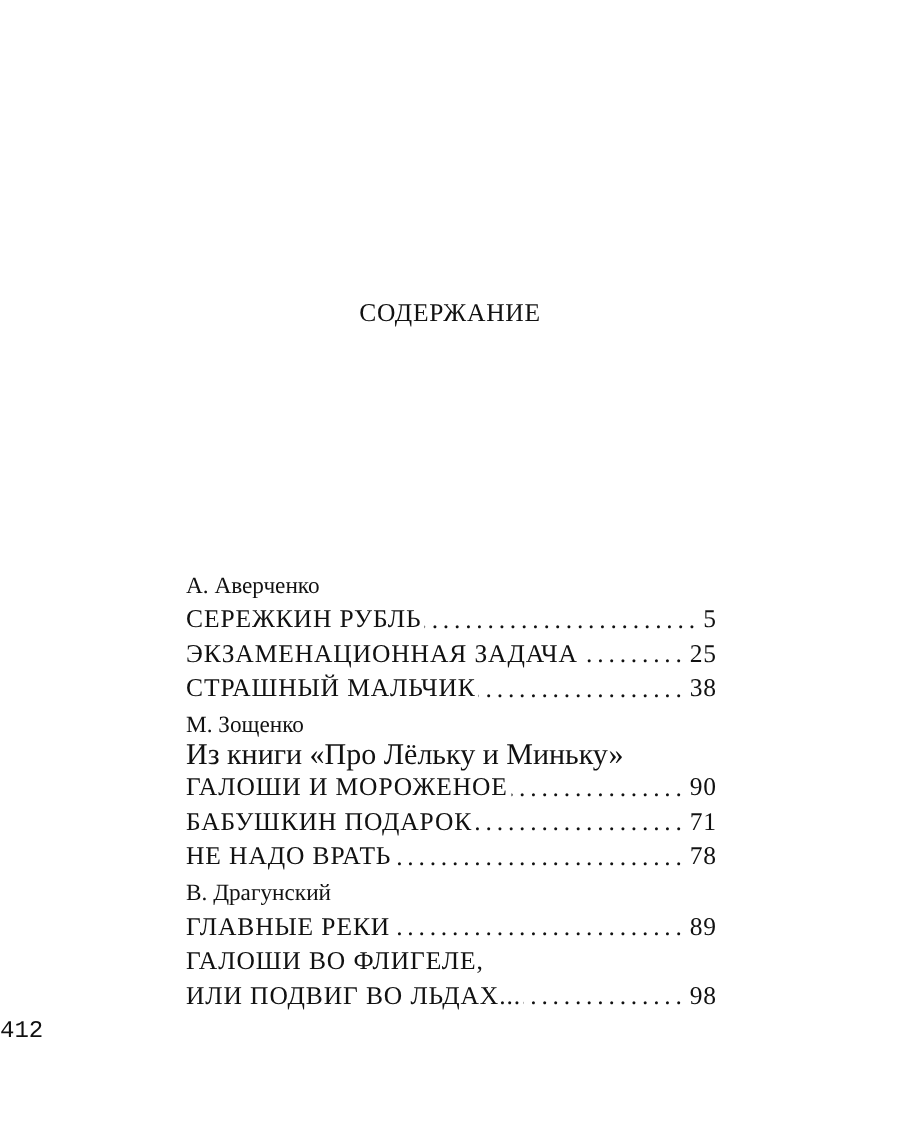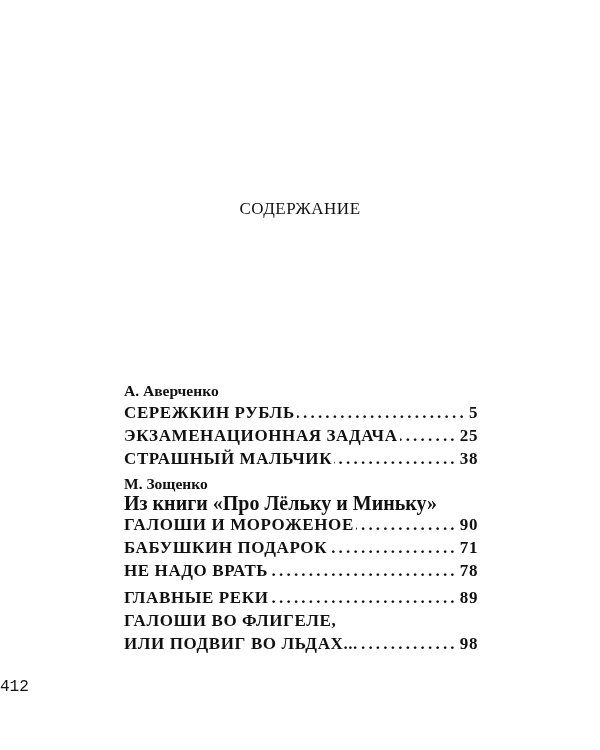--- a/index.html
+++ b/index.html
@@ -25,21 +25,21 @@
     letter-spacing: 0.5px;
     font-family: "Liberation Serif", "DejaVu Serif", serif;
   }
   .toc {
     position: absolute;
     top: 381px;
     left: 124px;
     width: 354px;
     font-family: "Liberation Serif", "DejaVu Serif", serif;
   }
-  .section { margin: 0; font-weight: bold; }
+  .section { margin: 0; }
   .section + .section { margin-top: 4px; }
   .author {
     font-size: 15.5px;
     line-height: 20px;
     height: 20px;
   }
   .source {
     font-size: 20px;
     line-height: 19px;
     height: 19px;
@@ -114,20 +114,21 @@
       <span class="page">71</span>
     </div>
     <div class="entry">
       <span class="title">НЕ НАДО ВРАТЬ</span>
       <span class="leader">........................................................................</span>
       <span class="page">78</span>
     </div>
   </div>
 
   <div class="section">
+    <div class="author">В. Драгунский</div>
     <div class="entry">
       <span class="title">ГЛАВНЫЕ РЕКИ</span>
       <span class="leader">........................................................................</span>
       <span class="page">89</span>
     </div>
     <div class="entry">
       <span class="title">ГАЛОШИ ВО ФЛИГЕЛЕ,</span>
     </div>
     <div class="entry">
       <span class="title">ИЛИ ПОДВИГ ВО ЛЬДАХ...</span>

